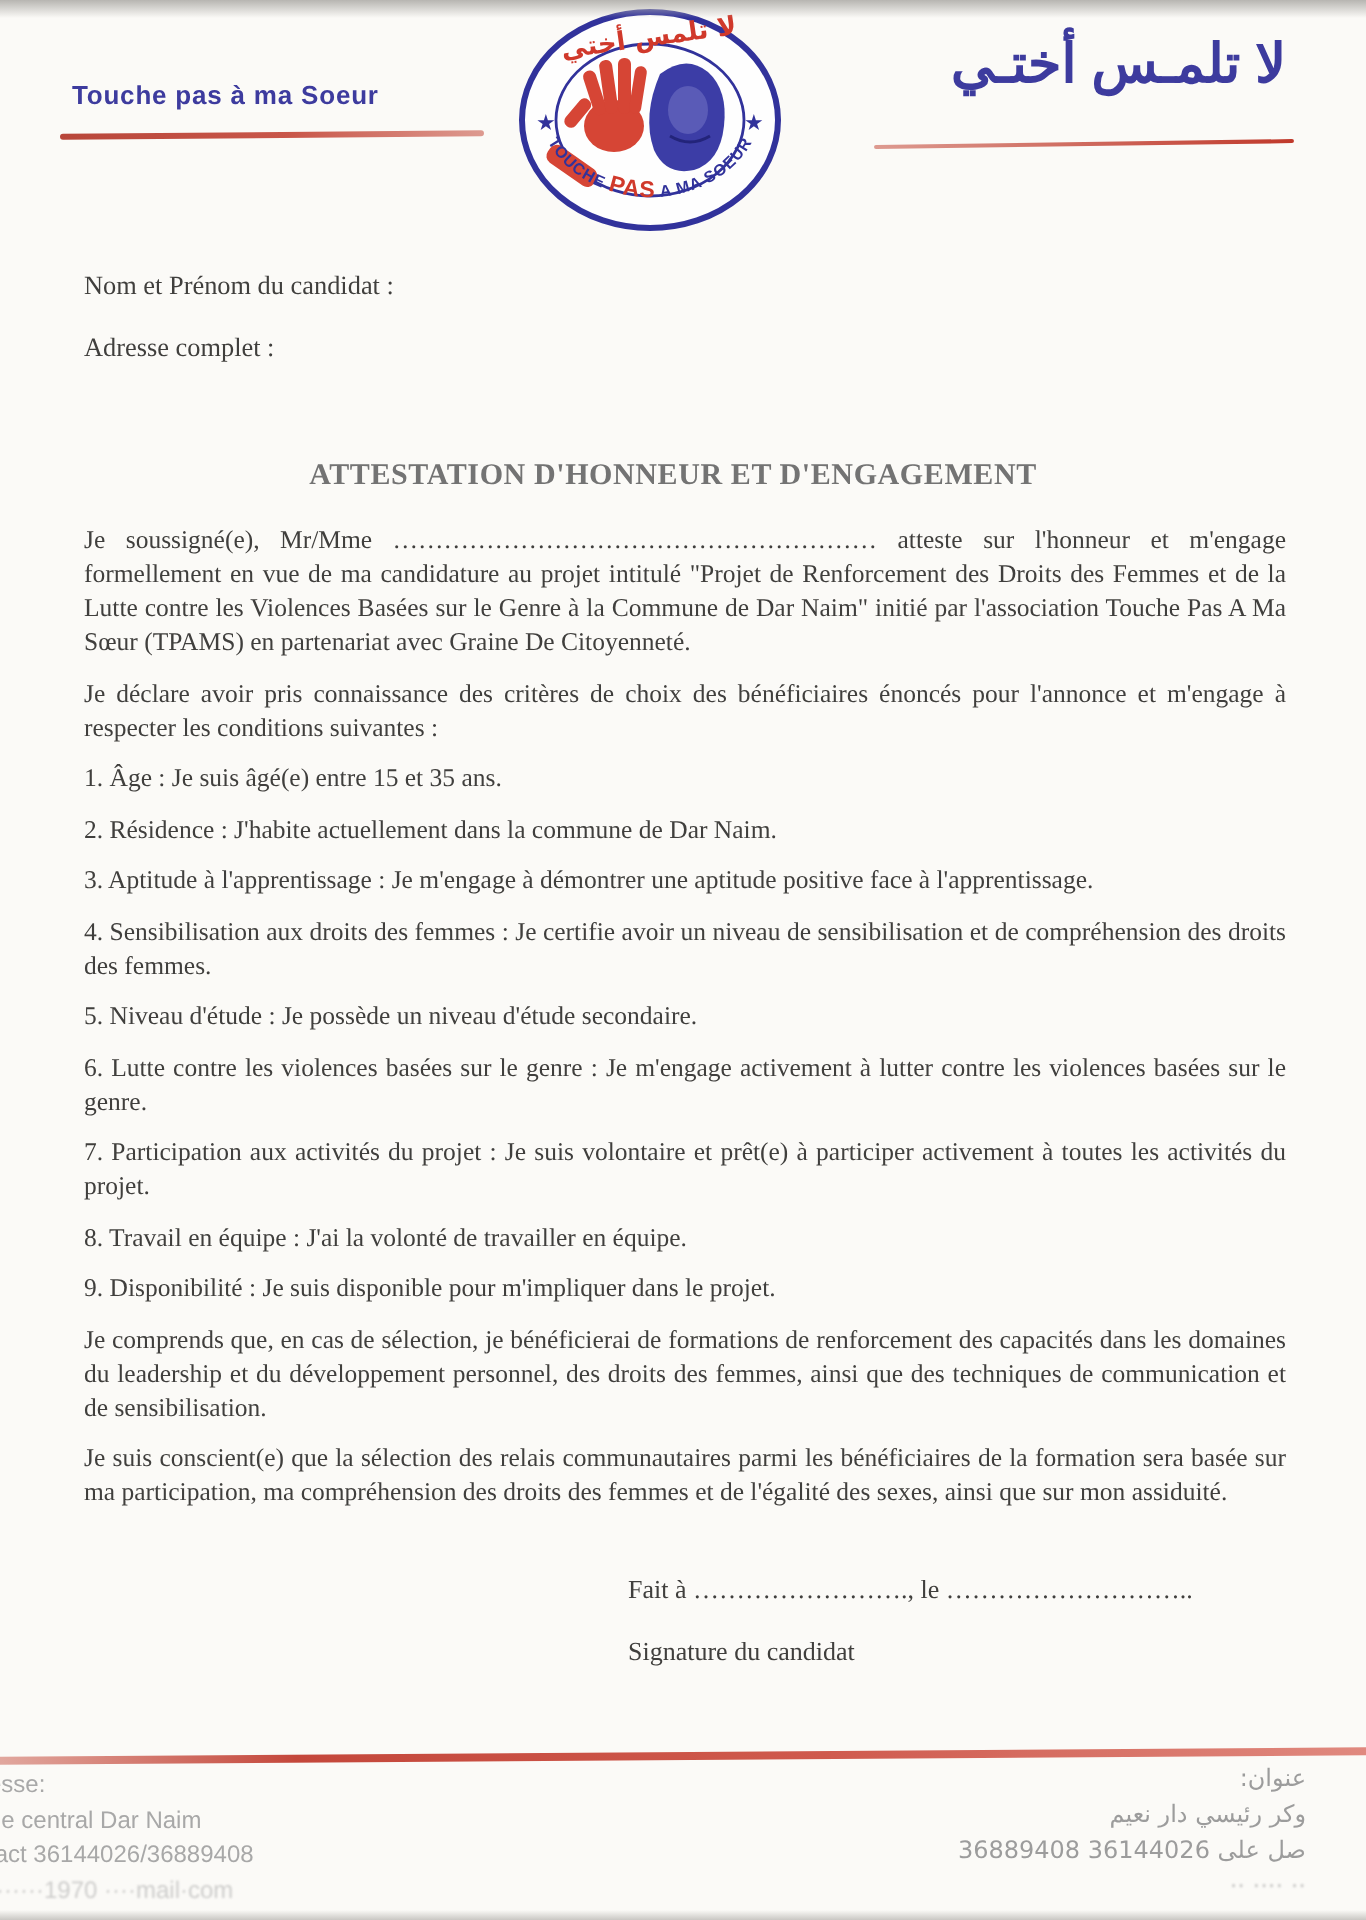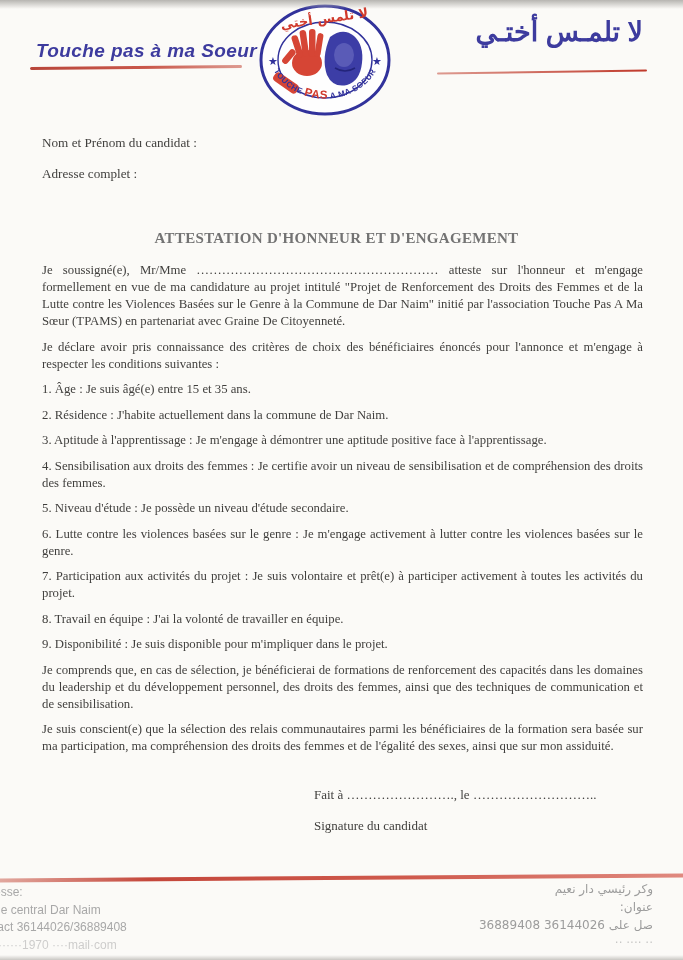--- a/index.html
+++ b/index.html
@@ -13,21 +13,21 @@
   }
   .page::after{ 
     content:""; position:absolute; left:0; bottom:0; right:0; height:5px;
     background:linear-gradient(rgba(255,255,255,0), #c9c7c3); z-index:5;
   }
 
   
   .org-fr{
     position:absolute; left:36px; top:40px;
     font-family:"Liberation Sans", sans-serif; font-weight:bold;
-    font-size:19px; color:#3d3b9e; letter-spacing:.4px; white-space:nowrap;font-style:italic;
+    font-size:13px; color:#3d3b9e; letter-spacing:.4px; white-space:nowrap;
   }
   .org-fr-line{
     position:absolute; left:30px; top:66px; width:212px; height:2.5px;
     background:linear-gradient(90deg,#b8463a,#c9574a 55%,#dd9a90);
     transform:rotate(-.5deg); border-radius:2px;
   }
   .org-ar{
     position:absolute; right:40px; top:16px; direction:rtl;
     font-family:Liberation Sans, sans-serif; font-weight:bold;
     font-size:27px; color:#3d3b9e; white-space:nowrap;
@@ -151,19 +151,19 @@
   <div class="footer-line"></div>
 
   <div class="footer-left">
     <div>esse:</div>
     <div>ge central Dar Naim</div>
     <div>tact 36144026/36889408</div>
     <div class="faint">·······1970 ····mail·com</div>
   </div>
 
   <div class="footer-right">
+    <div>عنوان:</div>
     <div>وكر رئيسي دار نعيم</div>
-    <div>عنوان:</div>
     <div>صل على 36144026 36889408</div>
     <div class="faint">·· ···· ··</div>
   </div>
 
 </div>
 
 </body></html>

